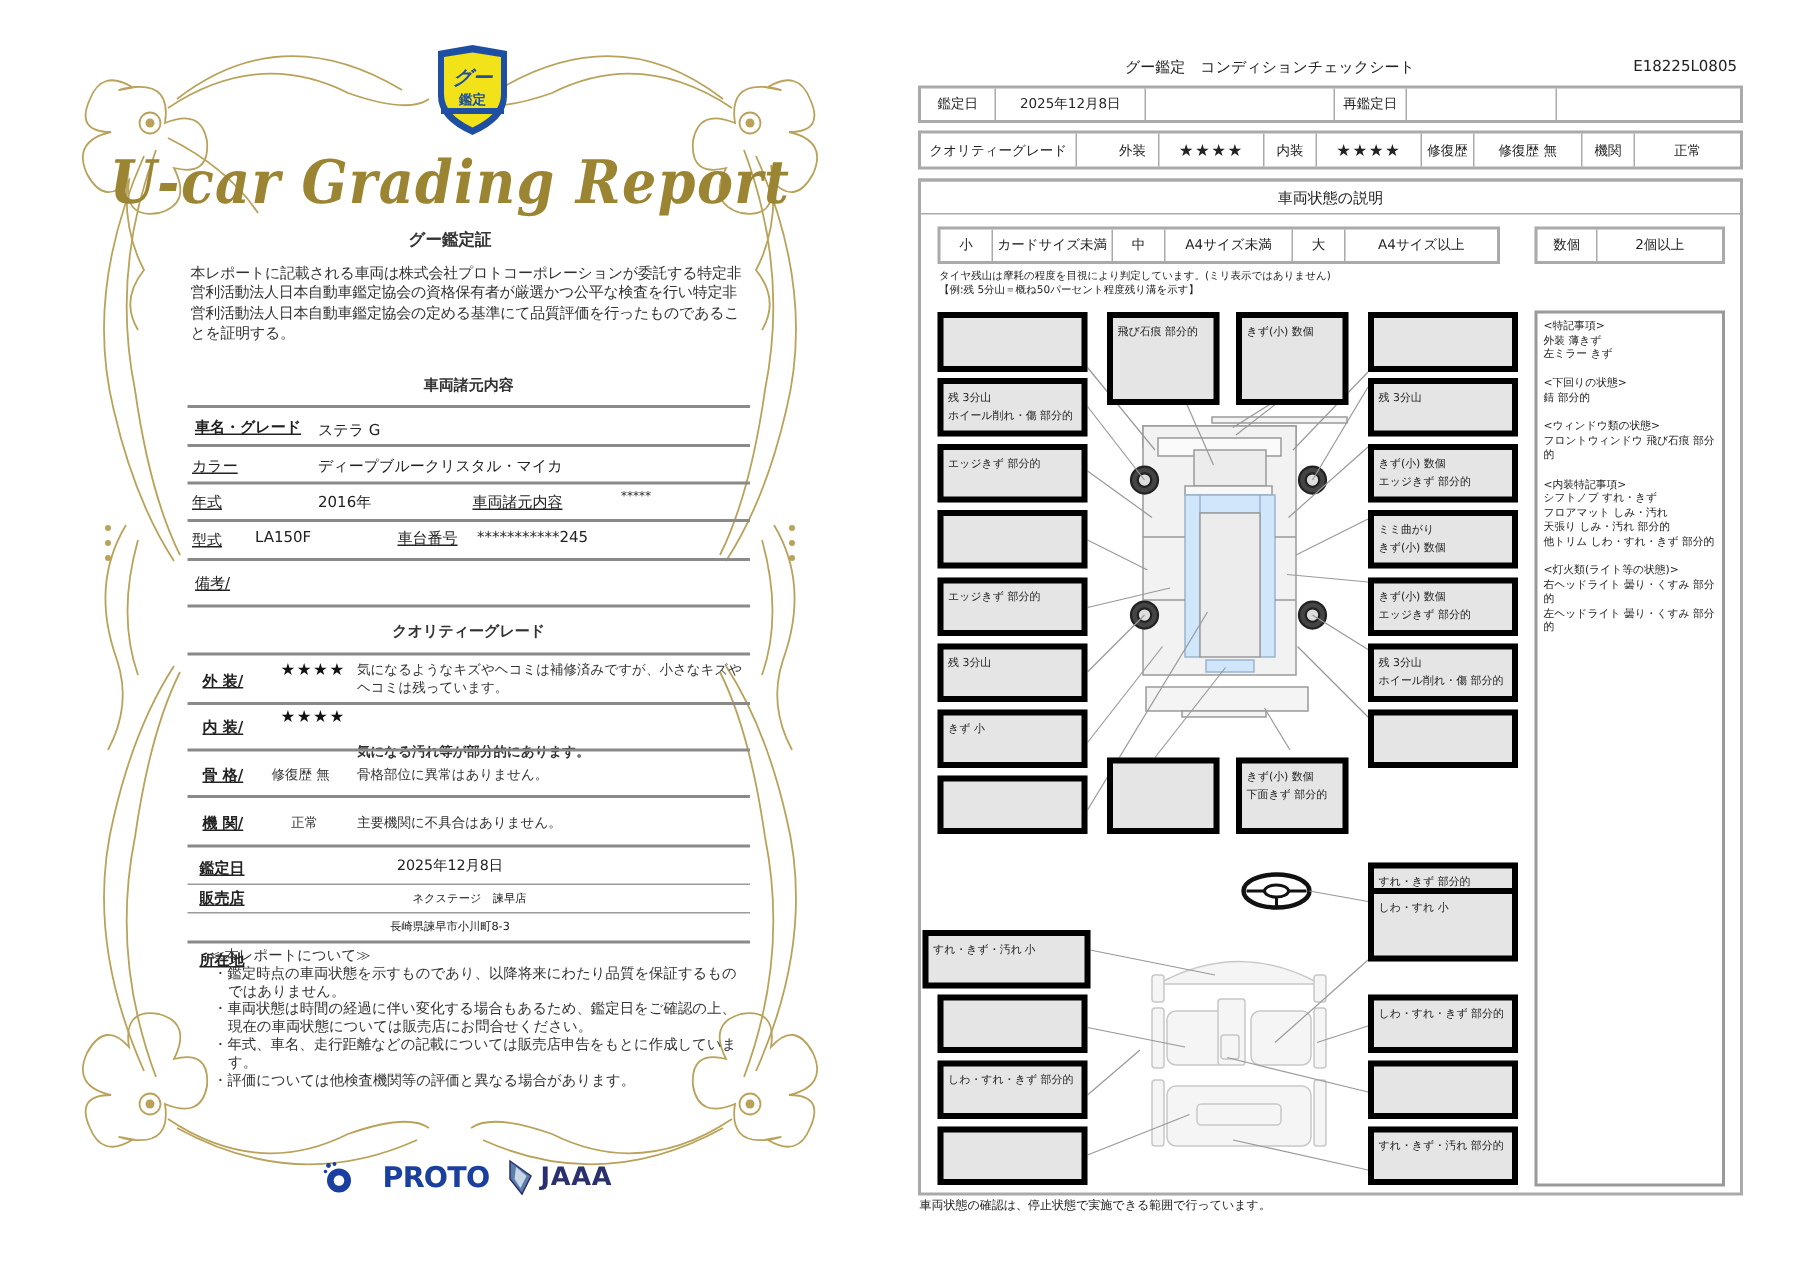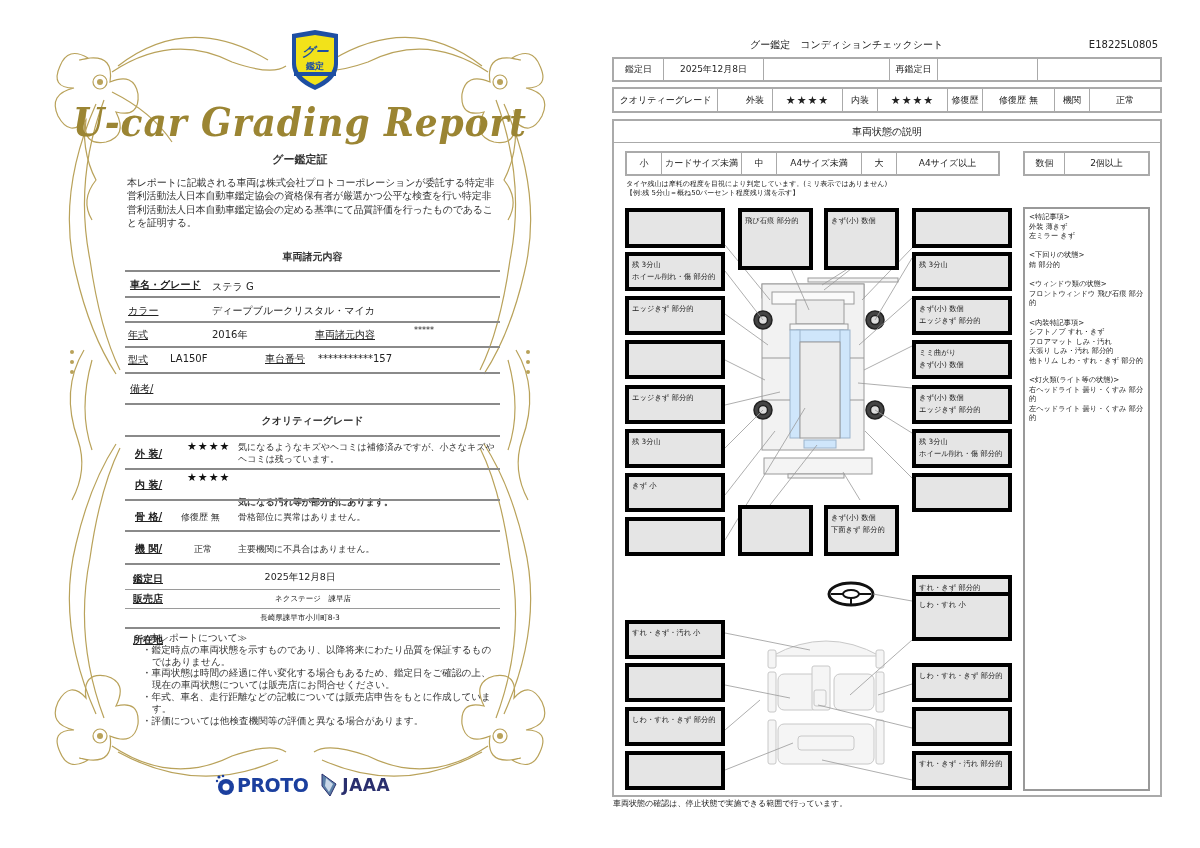--- a/index.html
+++ b/index.html
@@ -132,21 +132,21 @@
   <div class="val" style="left:212px;top:304px;">ディープブルークリスタル・マイカ</div>
   <div class="hr" style="top:321px;"></div>
   <div class="lbl" style="left:128px;top:328px;">年式</div>
   <div class="val" style="left:212px;top:328px;">2016年</div>
   <div class="lbl" style="left:315px;top:328px;">車両諸元内容</div>
   <div class="val" style="left:414px;top:326px;font-size:8px;">*****</div>
   <div class="hr" style="top:346px;"></div>
   <div class="lbl" style="left:128px;top:353px;">型式</div>
   <div class="val" style="left:170px;top:353px;">LA150F</div>
   <div class="lbl" style="left:265px;top:352px;">車台番号</div>
-  <div class="val" style="left:318px;top:353px;">***********157</div>
+  <div class="val" style="left:318px;top:353px;">***********245</div>
   <div class="hr" style="top:372px;"></div>
   <div class="lbl" style="left:130px;top:382px;">備考/</div>
   <div class="hr" style="top:403px;"></div>
 
   <div class="section-title" style="top:414px;">クオリティーグレード</div>
   <div class="hr" style="top:435px;"></div>
   <div class="lbl b" style="left:135px;top:447px;">外 装/</div>
   <div class="stars" style="left:187px;top:440px;">★★★★</div>
   <div class="desc" style="left:238px;top:441px;">気になるようなキズやヘコミは補修済みですが、小さなキズや</div>
   <div class="desc" style="left:238px;top:453px;">ヘコミは残っています。</div>
@@ -176,21 +176,21 @@
 
   <div class="notes">
     <div class="n-head">≪本レポートについて≫</div>
     <div class="n-item">・鑑定時点の車両状態を示すものであり、以降将来にわたり品質を保証するものではありません。</div>
     <div class="n-item">・車両状態は時間の経過に伴い変化する場合もあるため、鑑定日をご確認の上、現在の車両状態については販売店にお問合せください。</div>
     <div class="n-item">・年式、車名、走行距離などの記載については販売店申告をもとに作成しています。</div>
     <div class="n-item">・評価については他検査機関等の評価と異なる場合があります。</div>
   </div>
 
   <div class="logos">
-    <div style="display:flex;align-items:flex-end;gap:0;">
+    <div style="display:flex;align-items:flex-end;gap:18px;">
       <svg width="22" height="22" viewBox="0 0 22 22">
         <circle cx="11" cy="13" r="8" fill="#1b3f9e"></circle>
         <circle cx="11" cy="13" r="3.5" fill="#fff"></circle>
         <circle cx="4" cy="3" r="1.6" fill="#1b3f9e"></circle>
           <circle cx="8" cy="2" r="1.3" fill="#1b3f9e"></circle>
           <circle cx="2" cy="7" r="1.2" fill="#1b3f9e"></circle>
       </svg>
       <span class="proto-text">PROTO</span>
     </div>
     <div style="display:flex;align-items:center;gap:4px;">
@@ -360,21 +360,21 @@
   <div class="box" style="left:312px;top:385px;width:100px;height:39px;">きず(小) 数個
 エッジきず 部分的</div>
   <div class="box" style="left:312px;top:429px;width:100px;height:39px;">残 3分山
 ホイール削れ・傷 部分的</div>
   <div class="box" style="left:312px;top:473px;width:100px;height:39px;"></div>
 
   <div class="box" style="left:138px;top:505px;width:75px;height:51px;"></div>
   <div class="box" style="left:224px;top:505px;width:75px;height:51px;">きず(小) 数個
 下面きず 部分的</div>
 
-  <div class="box" style="left:25px;top:620px;width:100px;height:39px;font-family:Liberation Serif, serif;">すれ・きず・汚れ 小</div>
+  <div class="box" style="left:15px;top:620px;width:112px;height:39px;font-family:Liberation Serif, serif;">すれ・きず・汚れ 小</div>
   <div class="box" style="left:25px;top:663px;width:100px;height:39px;"></div>
   <div class="box" style="left:25px;top:707px;width:100px;height:39px;">しわ・すれ・きず 部分的</div>
   <div class="box" style="left:25px;top:751px;width:100px;height:39px;"></div>
 
   <div class="box" style="left:312px;top:575px;width:100px;height:39px;">すれ・きず 部分的</div>
   <div class="box" style="left:312px;top:592px;width:100px;height:49px;">しわ・すれ 小</div>
   <div class="box" style="left:312px;top:663px;width:100px;height:39px;">しわ・すれ・きず 部分的</div>
   <div class="box" style="left:312px;top:707px;width:100px;height:39px;"></div>
   <div class="box" style="left:312px;top:751px;width:100px;height:39px;">すれ・きず・汚れ 部分的</div>
 

